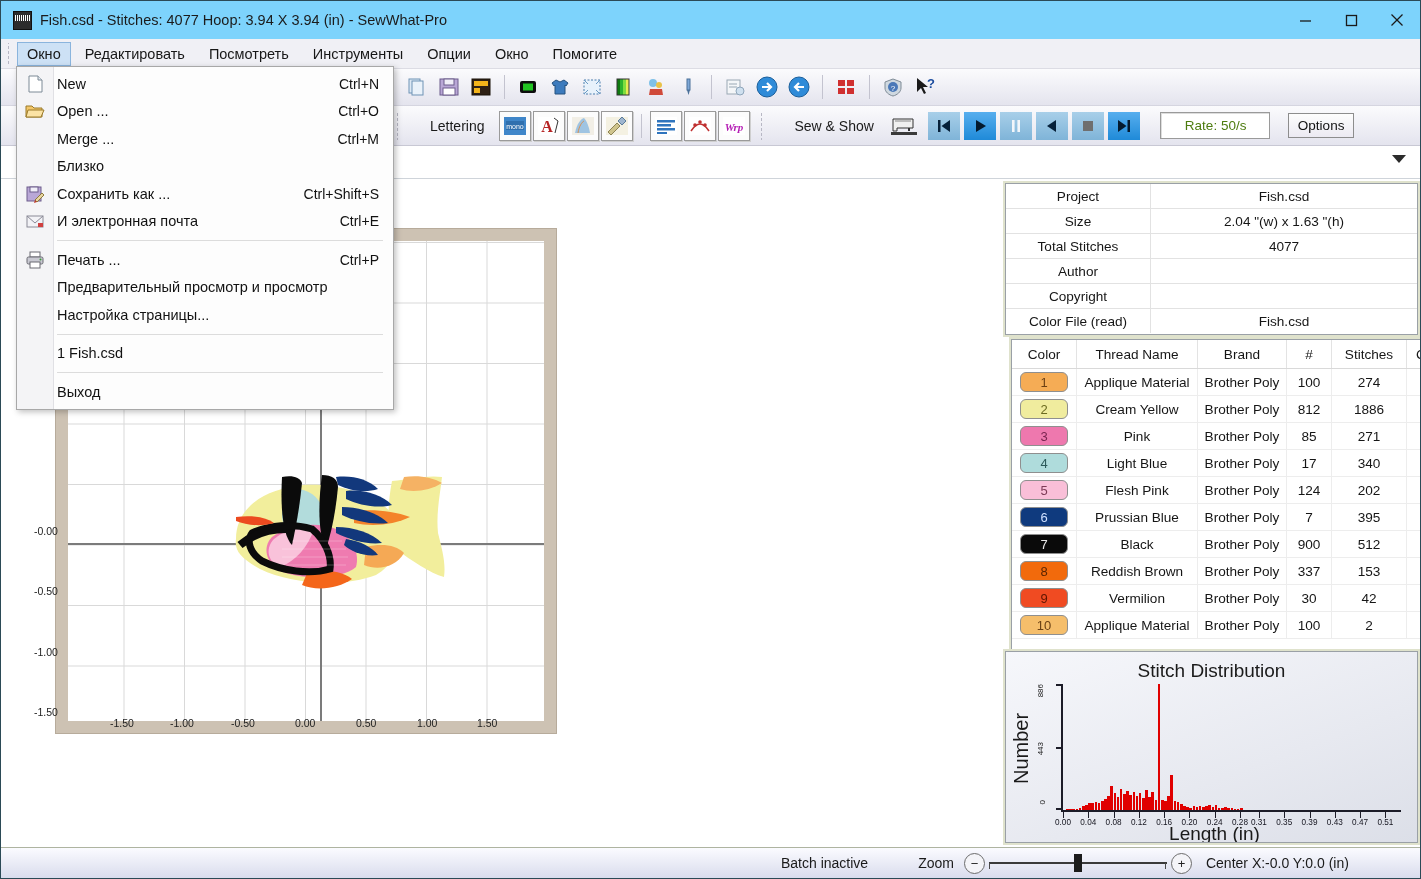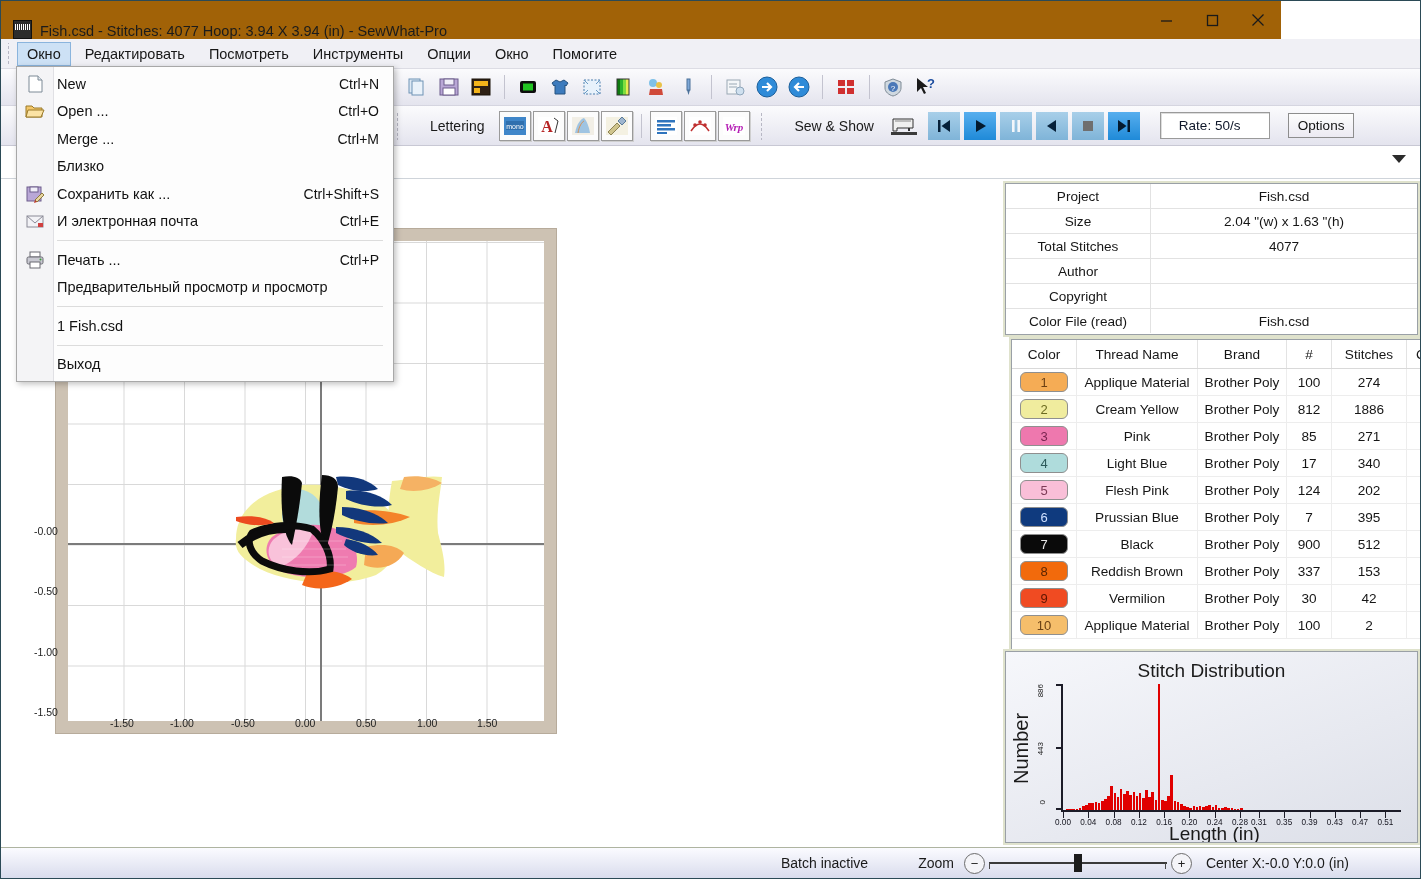--- a/index.html
+++ b/index.html
@@ -13,23 +13,23 @@
     position: relative;
     width: 1421px; height: 879px;
     background: #ffffff;
     border: 1px solid #2b4a56;
     box-sizing: border-box;
     overflow: hidden;
   }
 
   
   .titlebar {
-    position: absolute; left: 0; top: 0; width: 1280px; height: 38px;
-    background: #a16207;
-    display: flex; align-items: flex-end;
+    position: absolute; left: 0; top: 0; width: 1419px; height: 38px;
+    background: #7dd3fc;
+    display: flex; align-items: center;
     box-sizing: border-box;
   }
   .title-icon {
     width: 17px; height: 17px; margin-left: 12px; margin-right: 8px;
     background: #2c2c2c;
     position: relative; flex: none;
     border: 1px solid #111;
   }
   .title-icon::after {
     content: ""; position: absolute; left: 1px; top: 3px; right: 1px; height: 6px;
@@ -104,21 +104,21 @@
     width: 32px; height: 28px; margin: 0 2px; flex: none;
     background: linear-gradient(#57aeee,#1f8ad8);
     display:flex; align-items:center; justify-content:center;
   }
   .play-btn.lite { background: linear-gradient(#a8cfe9,#7fb4d8); }
   .rate-box {
     margin-left: 18px; width: 108px; height: 25px; flex:none;
     border: 1px solid #9a9a9a; background: #fff;
     display: flex; align-items: center; box-shadow: inset 1px 1px 0 #ddd;
   }
-  .rate-box span { font-size: 13.5px; color: #0f172a; padding-left: 18px; white-space: nowrap; }
+  .rate-box span { font-size: 13.5px; color: #4d7c0f; padding-left: 24px; white-space: nowrap; }
   .options-btn {
     margin-left: 18px; padding: 4px 9px; flex:none;
     border: 1px solid #8d8d8d; background: linear-gradient(#fdfdfd,#eceaf2);
     font-size: 13.5px; color: #111; white-space: nowrap;
   }
 
   
   .strip3 {
     position: absolute; left: 0; top: 145px; width: 1419px; height: 33px;
     background: #ffffff; border-bottom: 1px solid #cfd4da;
@@ -964,20 +964,24 @@
               <rect x="5" y="11" width="10" height="6" fill="#fff" stroke="#6a6a72"></rect>
               <circle cx="15.5" cy="8.5" r="1" fill="#3a9a3a"></circle>
             </svg></span>
           <span class="dd-label">Печать ...</span>
           <span class="dd-accel">Ctrl+P</span>
         </div>
         <div class="dd-item">
           <span class="dd-label">Предварительный просмотр и просмотр</span>
           <span class="dd-accel"></span>
         </div>
+        <div class="dd-item">
+          <span class="dd-label">Настройка страницы...</span>
+          <span class="dd-accel"></span>
+        </div>
         <div class="dd-sep"></div>
         <div class="dd-item">
           <span class="dd-label">1 Fish.csd</span>
           <span class="dd-accel"></span>
         </div>
         <div class="dd-sep"></div>
         <div class="dd-item">
           <span class="dd-label">Выход</span>
           <span class="dd-accel"></span>
         </div>

